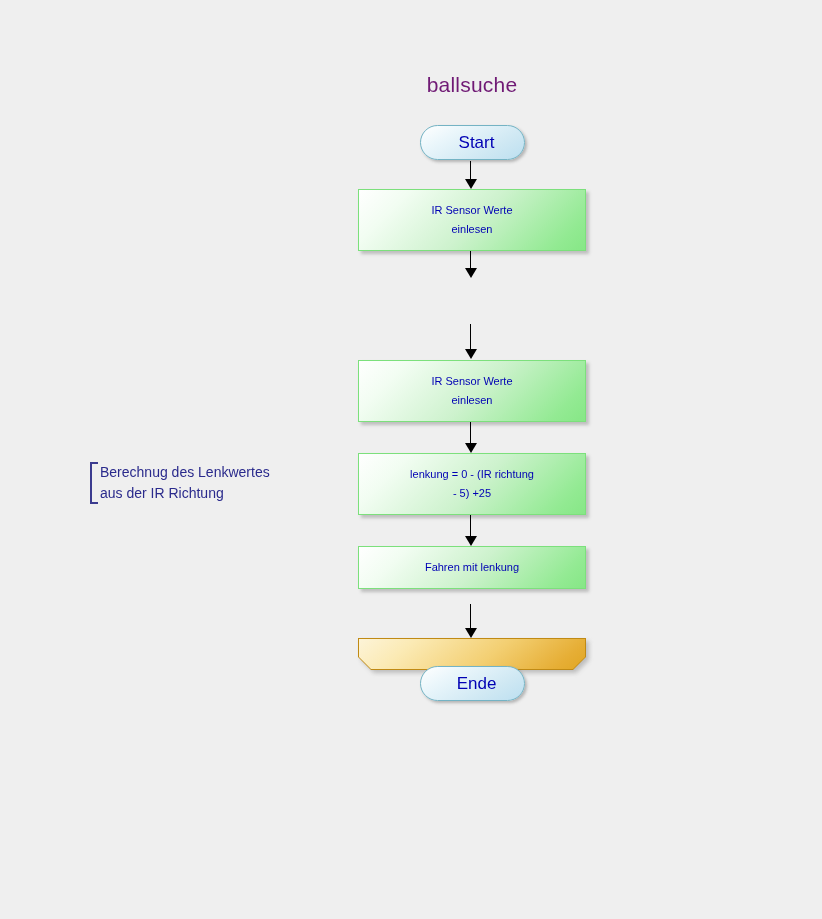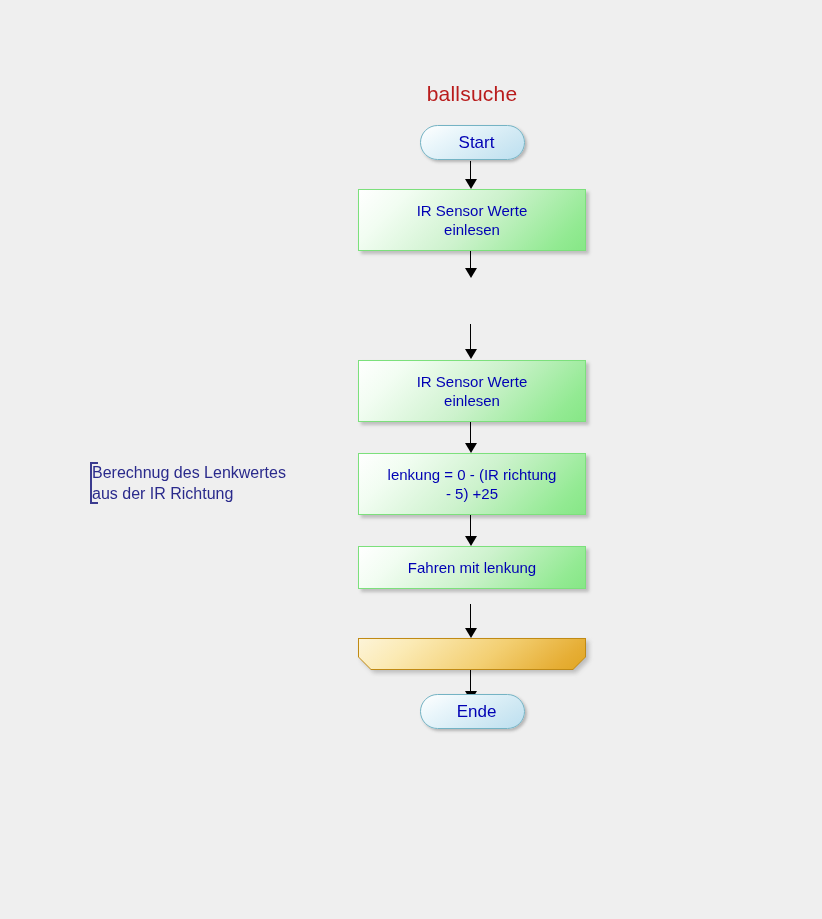--- a/index.html
+++ b/index.html
@@ -20,38 +20,38 @@
     position: absolute;
     left: 0; top: 0;
     width: 822px;
     height: 919px;
   }
 
   
   .diagram-title {
     position: absolute;
     left: 372px;
-    top: 82px;
+    top: 73px;
     width: 200px;
     text-align: center;
     font-size: 21px;
-    color: #b91c1c;
+    color: #701a75;
     letter-spacing: .2px;
     white-space: nowrap;
   }
 
   
   .node-text {
     position: relative;
     z-index: 3;
     display: block;
     width: 100%;
     text-align: center;
     color: #0000b4;
-    font-size: 15px;
+    font-size: 11px;
     line-height: 19px;
     white-space: pre-line;
   }
 
   
   .terminator {
     position: absolute;
     width: 105px;
     height: 35px;
     border-radius: 18px;
@@ -132,24 +132,24 @@
     border-left: 6px solid transparent;
     border-right: 6px solid transparent;
     border-top: 10px solid #000000;
   }
 
   
   .comment {
     position: absolute;
     left: 90px;
     top: 462px;
-    padding-left: 0;
+    padding-left: 8px;
     border-left: 2px solid #3b3b8f;
     color: #2a2a8c;
-    font-size: 16px;
+    font-size: 14px;
     line-height: 21px;
     white-space: pre-line;
   }
   .comment::before,
   .comment::after {
     content: "";
     position: absolute;
     left: 0;
     width: 6px;
     height: 2px;
@@ -226,17 +226,17 @@
     <div class="loop-fill"></div>
     <div class="loop-inner"></div>
     <span class="node-text"></span>
   </div>
 
   <div class="connector" style="left:464px; top:670px; height:31px;">
     <div class="stem" style="height:21px;"></div>
     <div class="head" style="top:21px;"></div>
   </div>
 
-  <div class="terminator" style="left:420px; top:694px;justify-content:center;">
+  <div class="terminator" style="left:420px; top:666px;justify-content:center;">
     <span class="node-text">Ende</span>
   </div>
 
 </div>
 
 </body></html>

